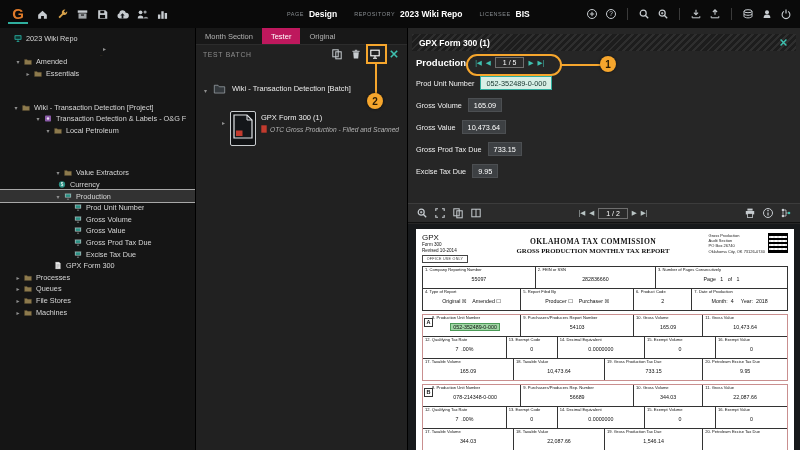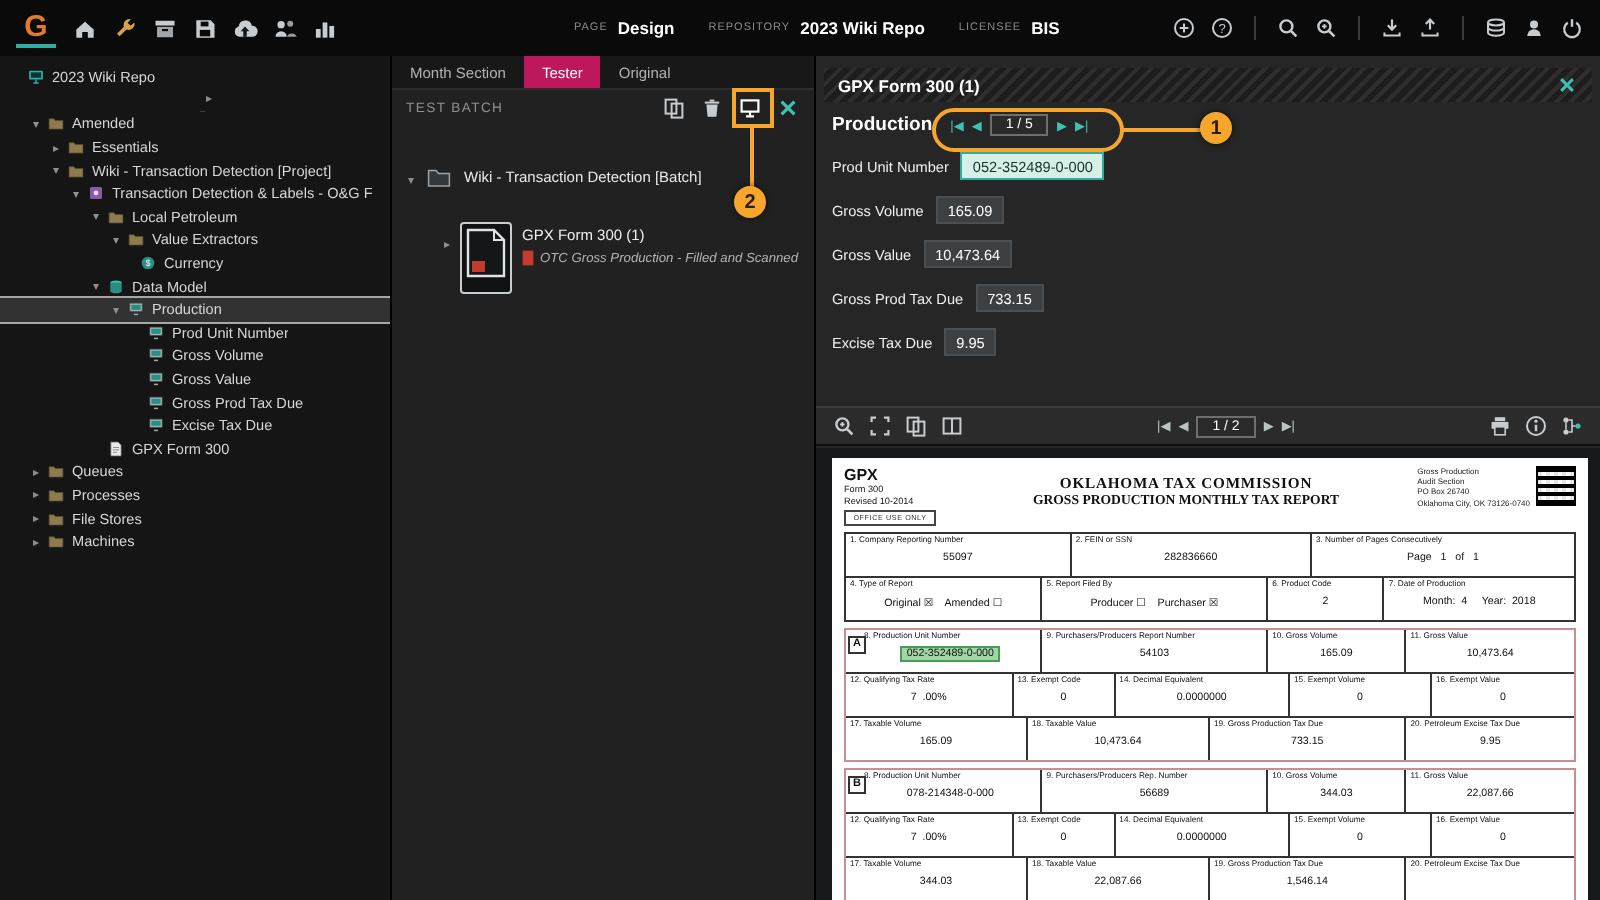--- a/index.html
+++ b/index.html
@@ -73,21 +73,21 @@
             display:flex;align-items:center;padding:0 8px}
   .vtoolbar .iconrow{gap:6px}
   .vtoolbar .pager{margin:0 auto}
   .vcanvas{position:absolute;top:21px;left:0;right:0;bottom:0;background:#17191b;overflow:hidden}
 
   
   .form-doc{position:absolute;left:8px;top:5px;width:378px;height:260px;background:#fff;color:#111;
             padding:4px 6px;overflow:hidden}
   .form-head{display:flex;gap:4px}
   .fh-left{width:62px}
-  .fh-gpx{font-size:8px;font-weight:bold}
+  .fh-gpx{font-size:8px;font-weight:normal}
   .fh-sub{font-size:4.6px;line-height:1.25}
   .fh-office{margin-top:2px;border:1px solid #444;font-size:3.6px;padding:1px 2px;width:46px;
              text-align:center;letter-spacing:.3px;color:#333}
   .fh-center{flex:1;text-align:center;padding-top:4px;font-family:"Liberation Serif",serif}
   .fh-t1{font-size:7.6px;font-weight:bold;letter-spacing:.4px}
   .fh-t2{font-size:6.8px;font-weight:bold;margin-top:1px}
   .fh-right{width:86px;display:flex;gap:3px;justify-content:flex-end}
   .fh-addr div{font-size:4px;line-height:1.3;color:#222}
   .qr{width:20px;height:20px;border:1px solid #000;background:
       repeating-linear-gradient(0deg,#000 0 2px,rgba(255,255,255,.9) 2px 4px),
@@ -273,21 +273,21 @@
       </div>
       <div class="trow" style="padding-left: 24px;">
         <span class="arrow">▸</span>
         <span class="icon" style="width: 9px; height: 9px;">
           <svg viewBox="0 0 12 12">
             <path d="M1.4 3.2h3.2l1 1.2h5V10H1.4z" fill="#8d7a4d" stroke="#5c4f30" stroke-width=".5"></path>
           </svg>
         </span>
         <span class="tlabel">Essentials</span>
       </div>
-      <div class="trow" style="padding-left: 24px;">
+      <div class="trow" style="padding-left: 12px; margin-top: 22px;">
         <span class="arrow">▾</span>
         <span class="icon" style="width: 9px; height: 9px;">
           <svg viewBox="0 0 12 12">
             <path d="M1.4 3.2h3.2l1 1.2h5V10H1.4z" fill="#8d7a4d" stroke="#5c4f30" stroke-width=".5"></path>
           </svg>
         </span>
         <span class="tlabel">Wiki - Transaction Detection [Project]</span>
       </div>
       <div class="trow" style="padding-left: 34px;">
         <span class="arrow">▾</span>
@@ -301,48 +301,38 @@
       </div>
       <div class="trow" style="padding-left: 44px;">
         <span class="arrow">▾</span>
         <span class="icon" style="width: 9px; height: 9px;">
           <svg viewBox="0 0 12 12">
             <path d="M1.4 3.2h3.2l1 1.2h5V10H1.4z" fill="#8d7a4d" stroke="#5c4f30" stroke-width=".5"></path>
           </svg>
         </span>
         <span class="tlabel">Local Petroleum</span>
       </div>
-      <div class="trow" style="padding-left: 54px;">
+      <div class="trow" style="padding-left: 54px; margin-top: 31px;">
         <span class="arrow">▾</span>
         <span class="icon" style="width: 9px; height: 9px;">
           <svg viewBox="0 0 12 12">
             <path d="M1.4 3.2h3.2l1 1.2h5V10H1.4z" fill="#8d7a4d" stroke="#5c4f30" stroke-width=".5"></path>
           </svg>
         </span>
         <span class="tlabel">Value Extractors</span>
       </div>
-      <div class="trow" style="padding-left: 60px;">
+      <div class="trow" style="padding-left: 48px;">
         <span class="arrow"></span>
         <span class="icon" style="width: 9px; height: 9px;">
           <svg viewBox="0 0 12 12">
             <circle cx="6" cy="6" r="4.2" fill="#2a8f83"></circle>
             <text x="6" y="8.3" font-size="6" text-anchor="middle" fill="#fff">$</text>
           </svg>
         </span>
         <span class="tlabel">Currency</span>
-      </div>
-      <div class="trow" style="padding-left: 44px;">
-        <span class="arrow">▾</span>
-        <span class="icon" style="width: 9px; height: 9px;">
-          <svg viewBox="0 0 12 12">
-            <ellipse cx="6" cy="3" rx="3.8" ry="1.4" fill="#3fc1b0"></ellipse>
-            <path d="M2.2 3v5.6c0 .9 1.7 1.6 3.8 1.6s3.8-.7 3.8-1.6V3" fill="#2a8f83"></path>
-          </svg>
-        </span>
-        <span class="tlabel">Data Model</span>
       </div>
       <div class="trow sel" style="padding-left: 54px;">
         <span class="arrow">▾</span>
         <span class="icon" style="width: 9px; height: 9px;">
           <svg viewBox="0 0 12 12">
             <rect x="2" y="2.2" width="8" height="5.2" fill="#cfd6d6" stroke="#5a6a6a" stroke-width=".6"></rect>
             <rect x="2.8" y="3" width="6.4" height="3.6" fill="#2a8f83"></rect>
             <path d="M4.6 9.6h2.8" stroke="#9aa6a6" stroke-width="1" fill="none"></path>
           </svg>
         </span>
@@ -413,30 +403,30 @@
         </span>
         <span class="tlabel">GPX Form 300</span>
       </div>
       <div class="trow" style="padding-left: 14px;">
         <span class="arrow">▸</span>
         <span class="icon" style="width: 9px; height: 9px;">
           <svg viewBox="0 0 12 12">
             <path d="M1.4 3.2h3.2l1 1.2h5V10H1.4z" fill="#8d7a4d" stroke="#5c4f30" stroke-width=".5"></path>
           </svg>
         </span>
-        <span class="tlabel">Queues</span>
+        <span class="tlabel">Processes</span>
       </div>
       <div class="trow" style="padding-left: 14px;">
         <span class="arrow">▸</span>
         <span class="icon" style="width: 9px; height: 9px;">
           <svg viewBox="0 0 12 12">
             <path d="M1.4 3.2h3.2l1 1.2h5V10H1.4z" fill="#8d7a4d" stroke="#5c4f30" stroke-width=".5"></path>
           </svg>
         </span>
-        <span class="tlabel">Processes</span>
+        <span class="tlabel">Queues</span>
       </div>
       <div class="trow" style="padding-left: 14px;">
         <span class="arrow">▸</span>
         <span class="icon" style="width: 9px; height: 9px;">
           <svg viewBox="0 0 12 12">
             <path d="M1.4 3.2h3.2l1 1.2h5V10H1.4z" fill="#8d7a4d" stroke="#5c4f30" stroke-width=".5"></path>
           </svg>
         </span>
         <span class="tlabel">File Stores</span>
       </div>

